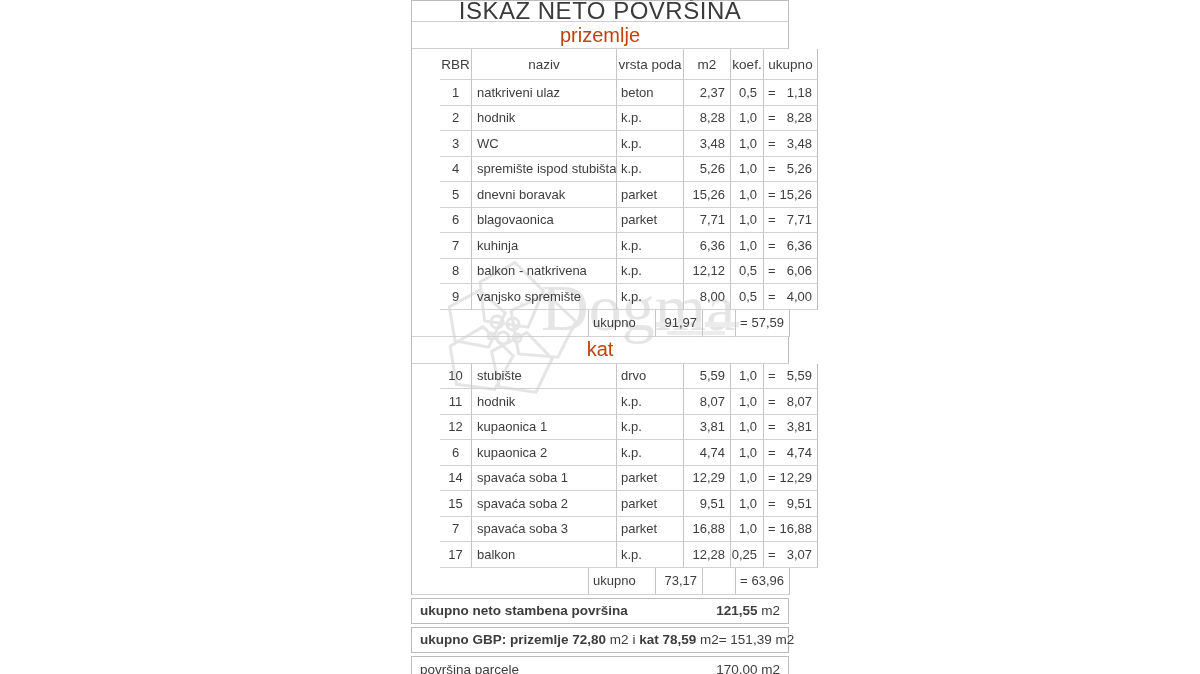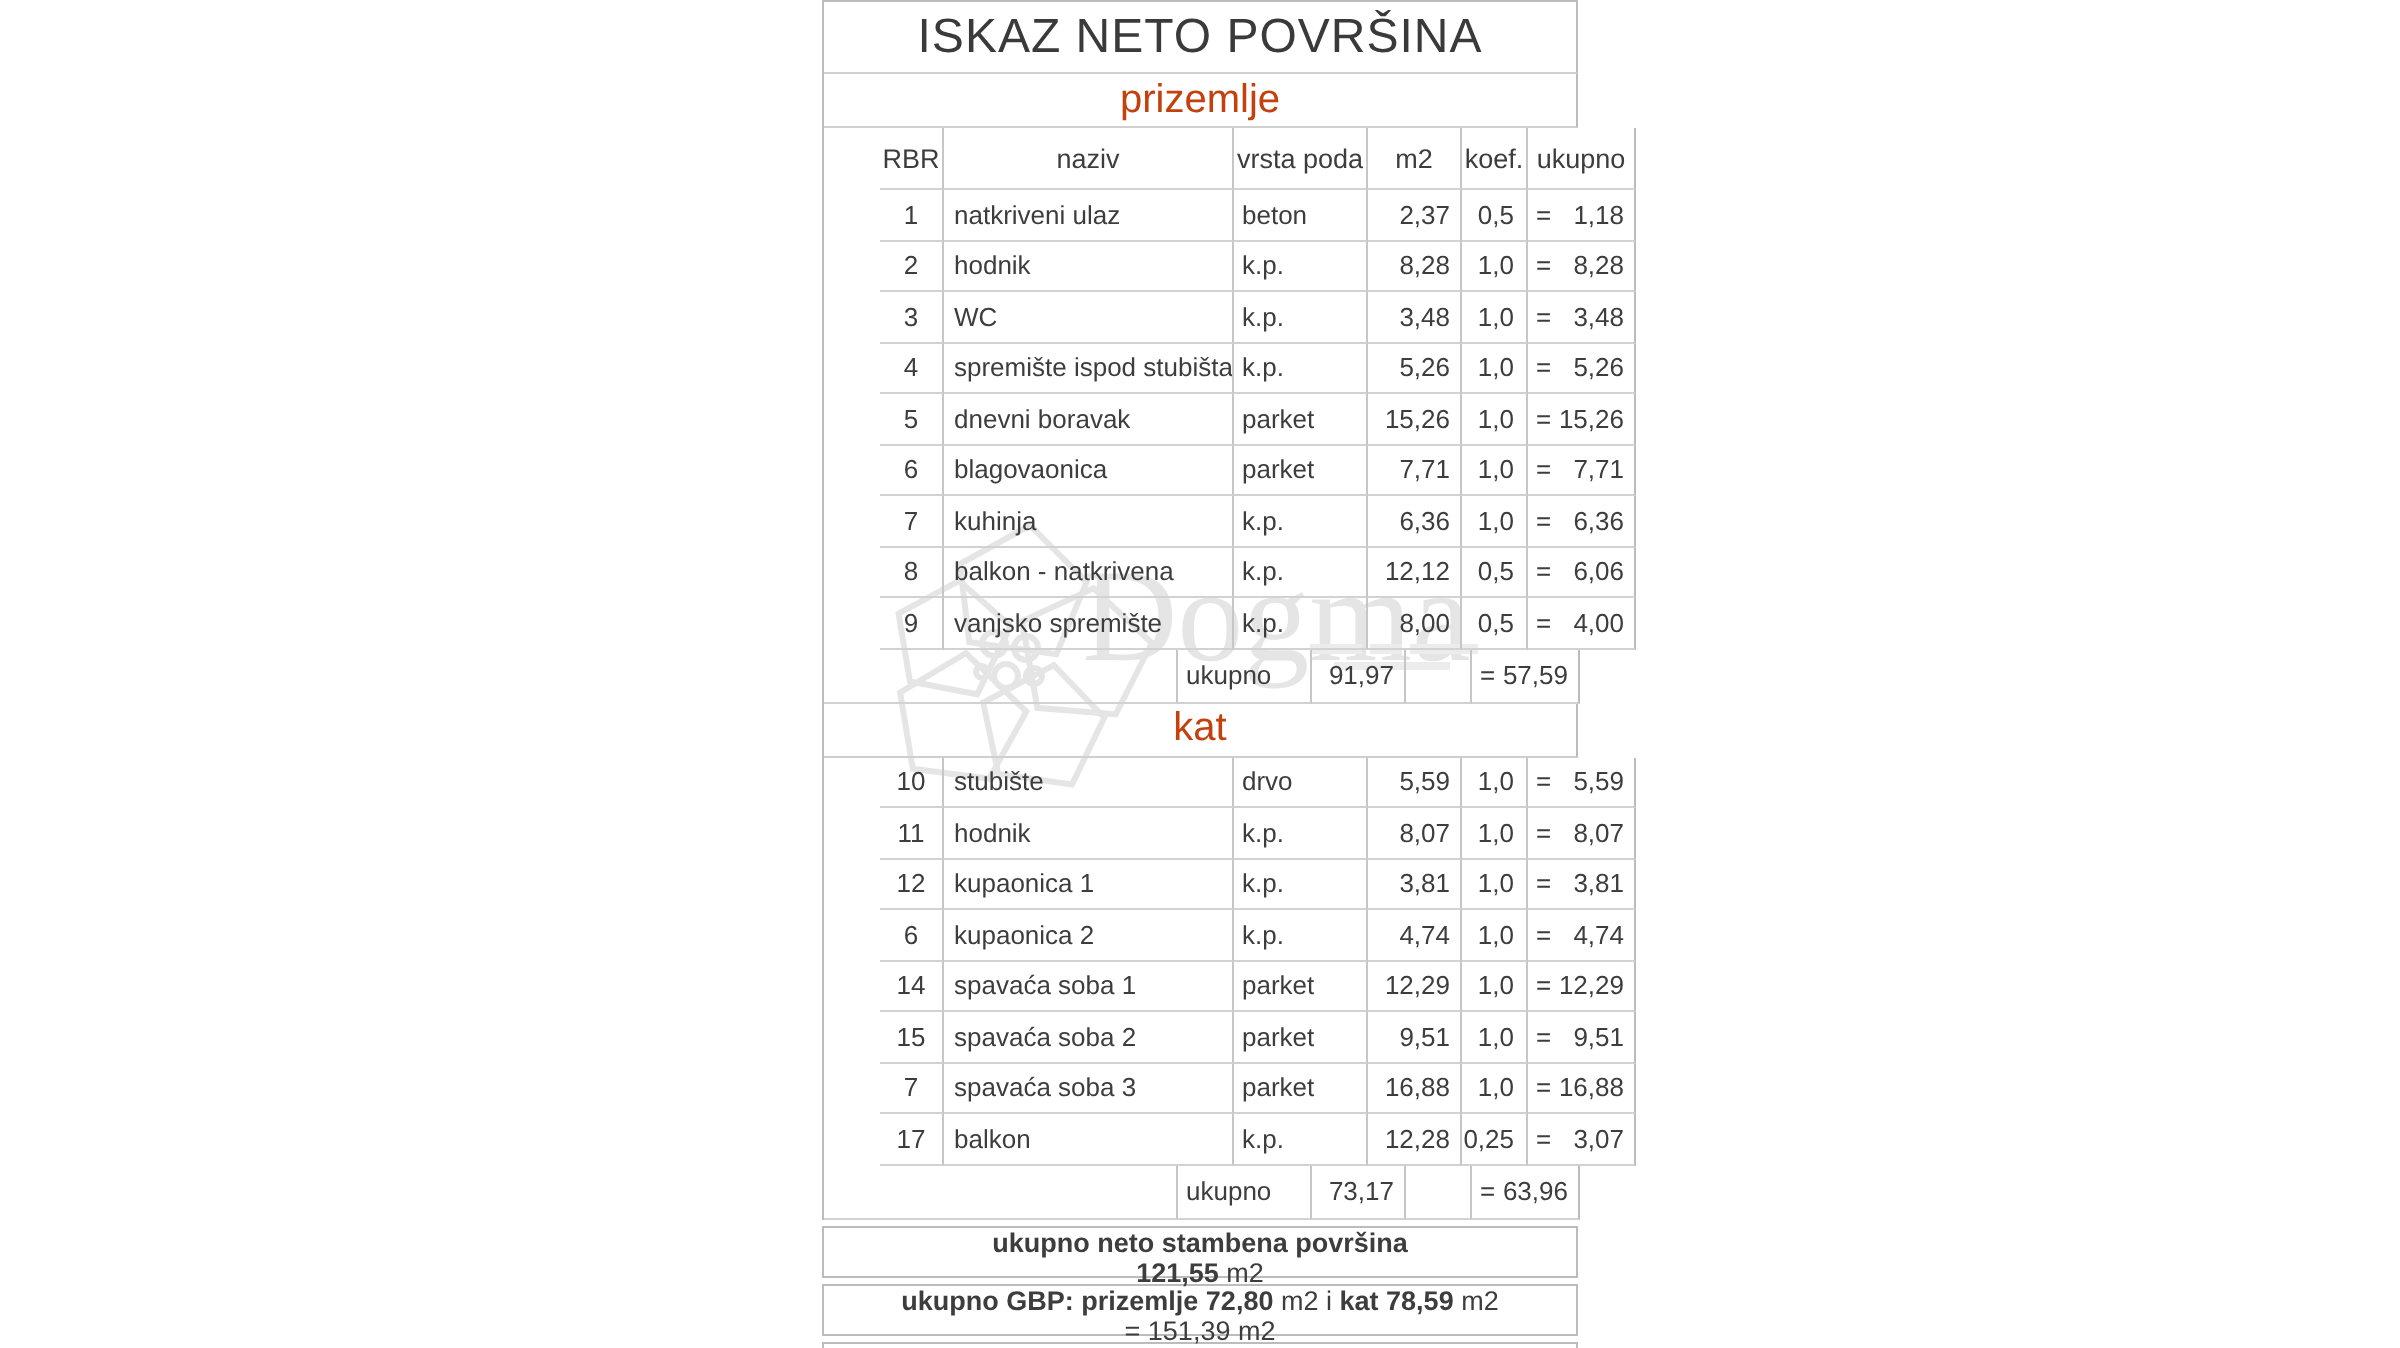--- a/index.html
+++ b/index.html
@@ -7,21 +7,21 @@
   body { font-family: "Liberation Sans", sans-serif; color: #3d3d3d; }
   .stage { position: relative; width: 1200px; height: 674px; background: #fff; overflow: hidden; }
 
   .watermark { position: absolute; left: 423px; top: 250px; width: 340px; height: 175px; z-index: 0; opacity: 0.9; }
 
   .sheet { position: absolute; left: 411px; top: 0; width: 378px; z-index: 1; }
 
   .tbl { width: 378px; border-left: 1px solid #bcbcbc; border-top: 1px solid #bcbcbc; }
 
   .t-title {
-    height: 36px; display: flex; align-items: center; justify-content: center;
+    height: 21px; display: flex; align-items: center; justify-content: center;
     font-size: 24px; letter-spacing: 0.5px; color: #3a3a3a;
     border-right: 1px solid #bcbcbc; border-bottom: 1px solid #cfcfcf;
   }
   .t-section {
     height: 27px; display: flex; align-items: center; justify-content: center;
     font-size: 20px; color: #c2410c;
     border-right: 1px solid #bcbcbc; border-bottom: 1px solid #cfcfcf;
   }
 
   .row { display: grid; grid-template-columns: 32px 145px 67px 47px 33px 54px; height: 25.5px; font-size: 13px; margin-left: 28px; }
@@ -38,21 +38,21 @@
   .naziv { padding-left: 5px; }
   .pod { padding-left: 4px; text-align: center; }
   .m2 { justify-content: flex-end; padding-right: 5px; }
   .koef { justify-content: flex-end; padding-right: 6px; }
   .uk { justify-content: space-between; padding: 0 5px 0 4px; }
 
   .sum {
     width: 378px; height: 26px; margin-top: 3px;
     border: 1px solid #bcbcbc;
     display: flex; align-items: center; justify-content: space-between;
-    padding: 0 8px; font-size: 13.5px; white-space: nowrap; flex-direction: column;
+    padding: 0 8px; font-size: 13.5px; white-space: nowrap;
   }
   .sum.last { height: 27px; }
   .b { font-weight: bold; }
 </style>
 </head>
 <body>
 
 <div class="stage">
 
   <svg class="watermark" viewBox="0 0 340 175" xmlns="http://www.w3.org/2000/svg">

